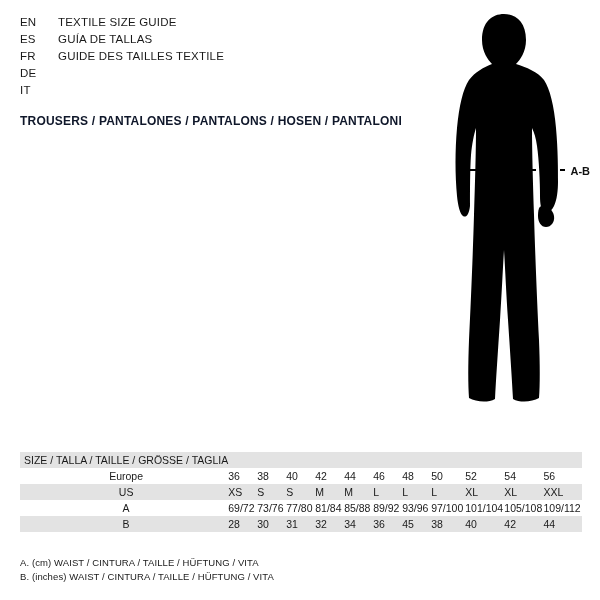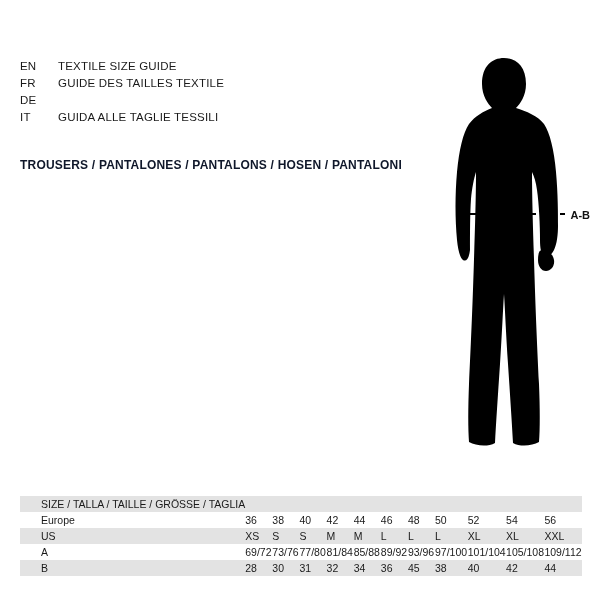--- a/index.html
+++ b/index.html
@@ -12,21 +12,20 @@
     height: 600px;
     font-family: "Liberation Sans", sans-serif;
     color: #1a1a1a;
     position: relative;
     overflow: hidden;
   }
   .page {
     position: relative;
     width: 600px;
     height: 476px;
-    margin-top: 44px;
   }
 
   
   .lang-block {
     position: absolute;
     left: 20px;
     top: 16px;
     width: 340px;
   }
   .lang-row {
@@ -93,21 +92,22 @@
   table.size-table td {
     padding: 2px 0 2px 0;
     white-space: nowrap;
     color: #1a1a1a;
   }
   table.size-table tr.shaded td {
     background: #e3e3e3;
   }
   table.size-table td.label-col {
     width: 92px;
-    padding-left: 21px;
+    padding-left: 4px;
+    text-align: center;
   }
   table.size-table td.val {
     width: 47px;
   }
   table.size-table tr.head td {
     font-weight: normal;
   }
 
   .footnotes {
     position: absolute;
@@ -123,29 +123,32 @@
 <body>
 
 <div class="page">
 
   <div class="lang-block">
     <div class="lang-row">
       <span class="lang-code">EN</span>
       <span class="lang-text">TEXTILE SIZE GUIDE</span>
     </div>
     <div class="lang-row">
+      <span class="lang-code">ES</span>
+      <span class="lang-text">GUÍA DE TALLAS</span>
+    </div>
+    <div class="lang-row">
       <span class="lang-code">FR</span>
       <span class="lang-text">GUIDE DES TAILLES TEXTILE</span>
     </div>
     <div class="lang-row">
       <span class="lang-code">DE</span>
     </div>
     <div class="lang-row">
       <span class="lang-code">IT</span>
-      <span class="lang-text">GUIDA ALLE TAGLIE TESSILI</span>
     </div>
   </div>
 
   <div class="category-title">TROUSERS / PANTALONES / PANTALONS / HOSEN / PANTALONI</div>
 
   <div class="figure-wrap">
     <svg width="170" height="400" viewBox="0 0 170 400">
       <path fill="#000000" d="
         M 62,30
         C 62,12 72,4 84,4
@@ -257,14 +260,18 @@
       <td class="val">36</td>
       <td class="val">45</td>
       <td class="val">38</td>
       <td class="val">40</td>
       <td class="val">42</td>
       <td class="val">44</td>
     </tr>
   </tbody>
     </table>
 
+  <div class="footnotes">
+    <div>A. (cm) WAIST / CINTURA / TAILLE / HÜFTUNG / VITA</div>
+    <div>B. (inches) WAIST / CINTURA / TAILLE / HÜFTUNG / VITA</div>
+  </div>
 
 </div>
 
 </body></html>

